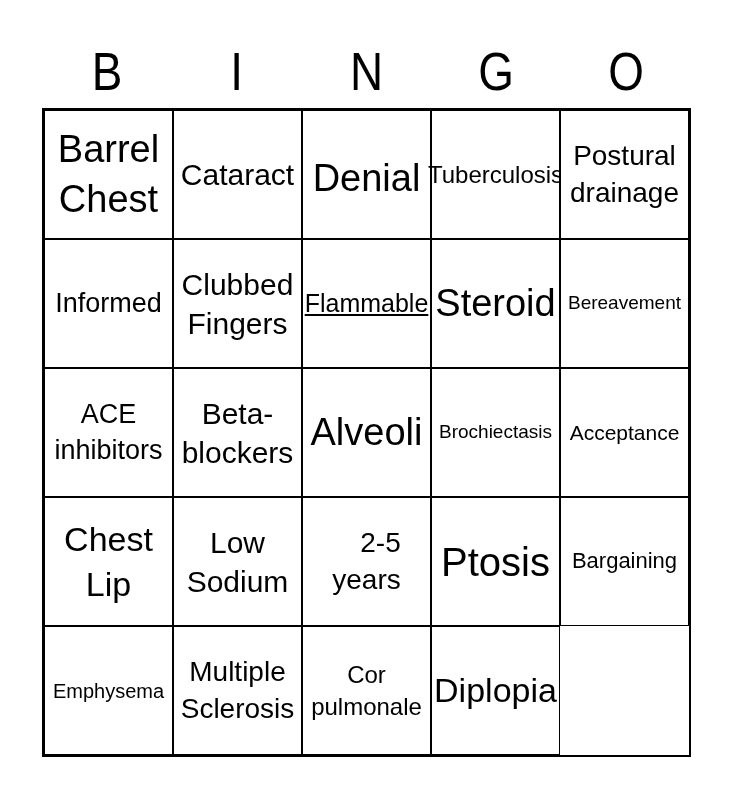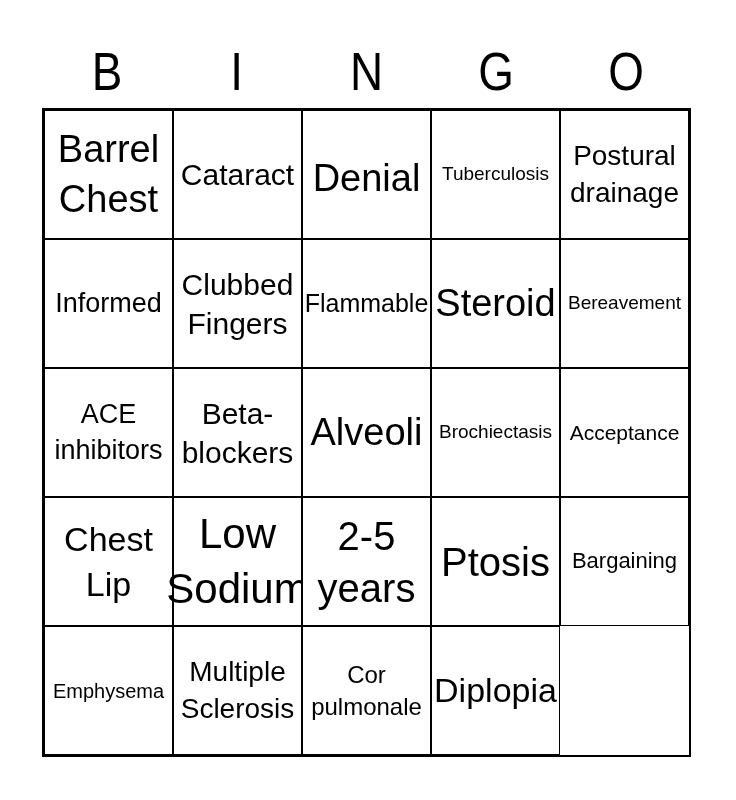--- a/index.html
+++ b/index.html
@@ -80,35 +80,35 @@
           <span class="cell-text" style="font-size: 38px;">Barrel
 Chest</span>
         </div>
         <div class="bingo-cell">
           <span class="cell-text" style="font-size: 30px;">Cataract</span>
         </div>
         <div class="bingo-cell">
           <span class="cell-text" style="font-size: 38px; margin-top: 8px;">Denial</span>
         </div>
         <div class="bingo-cell">
-          <span class="cell-text" style="font-size: 19px;">Tuberculosis</span>
+          <span class="cell-text" style="font-size: 24px;">Tuberculosis</span>
         </div>
         <div class="bingo-cell">
           <span class="cell-text" style="font-size: 28px;">Postural
 drainage</span>
         </div>
         <div class="bingo-cell">
           <span class="cell-text" style="font-size: 27px;">Informed</span>
         </div>
         <div class="bingo-cell">
           <span class="cell-text" style="font-size: 30px;">Clubbed
 Fingers</span>
         </div>
         <div class="bingo-cell">
-          <span class="cell-text" style="font-size: 25px;">Flammable</span>
+          <span class="cell-text" style="font-size: 25px; text-decoration: underline;">Flammable</span>
         </div>
         <div class="bingo-cell">
           <span class="cell-text" style="font-size: 38px;">Steroid</span>
         </div>
         <div class="bingo-cell">
           <span class="cell-text" style="font-size: 19px;">Bereavement</span>
         </div>
         <div class="bingo-cell">
           <span class="cell-text" style="font-size: 27px;">ACE
 inhibitors</span>
@@ -124,25 +124,25 @@
           <span class="cell-text" style="font-size: 19px;">Brochiectasis</span>
         </div>
         <div class="bingo-cell">
           <span class="cell-text" style="font-size: 21px;">Acceptance</span>
         </div>
         <div class="bingo-cell">
           <span class="cell-text" style="font-size: 34px;">Chest
 Lip</span>
         </div>
         <div class="bingo-cell">
-          <span class="cell-text" style="font-size: 42px;">Low
+          <span class="cell-text" style="font-size: 30px;">Low
 Sodium</span>
         </div>
         <div class="bingo-cell">
-          <span class="cell-text" style="font-size: 40px;">2-5
+          <span class="cell-text" style="font-size: 28px; text-align: right;">2-5
 years</span>
         </div>
         <div class="bingo-cell">
           <span class="cell-text" style="font-size: 40px;">Ptosis</span>
         </div>
         <div class="bingo-cell">
           <span class="cell-text" style="font-size: 22px;">Bargaining</span>
         </div>
         <div class="bingo-cell">
           <span class="cell-text" style="font-size: 20px;">Emphysema</span>

